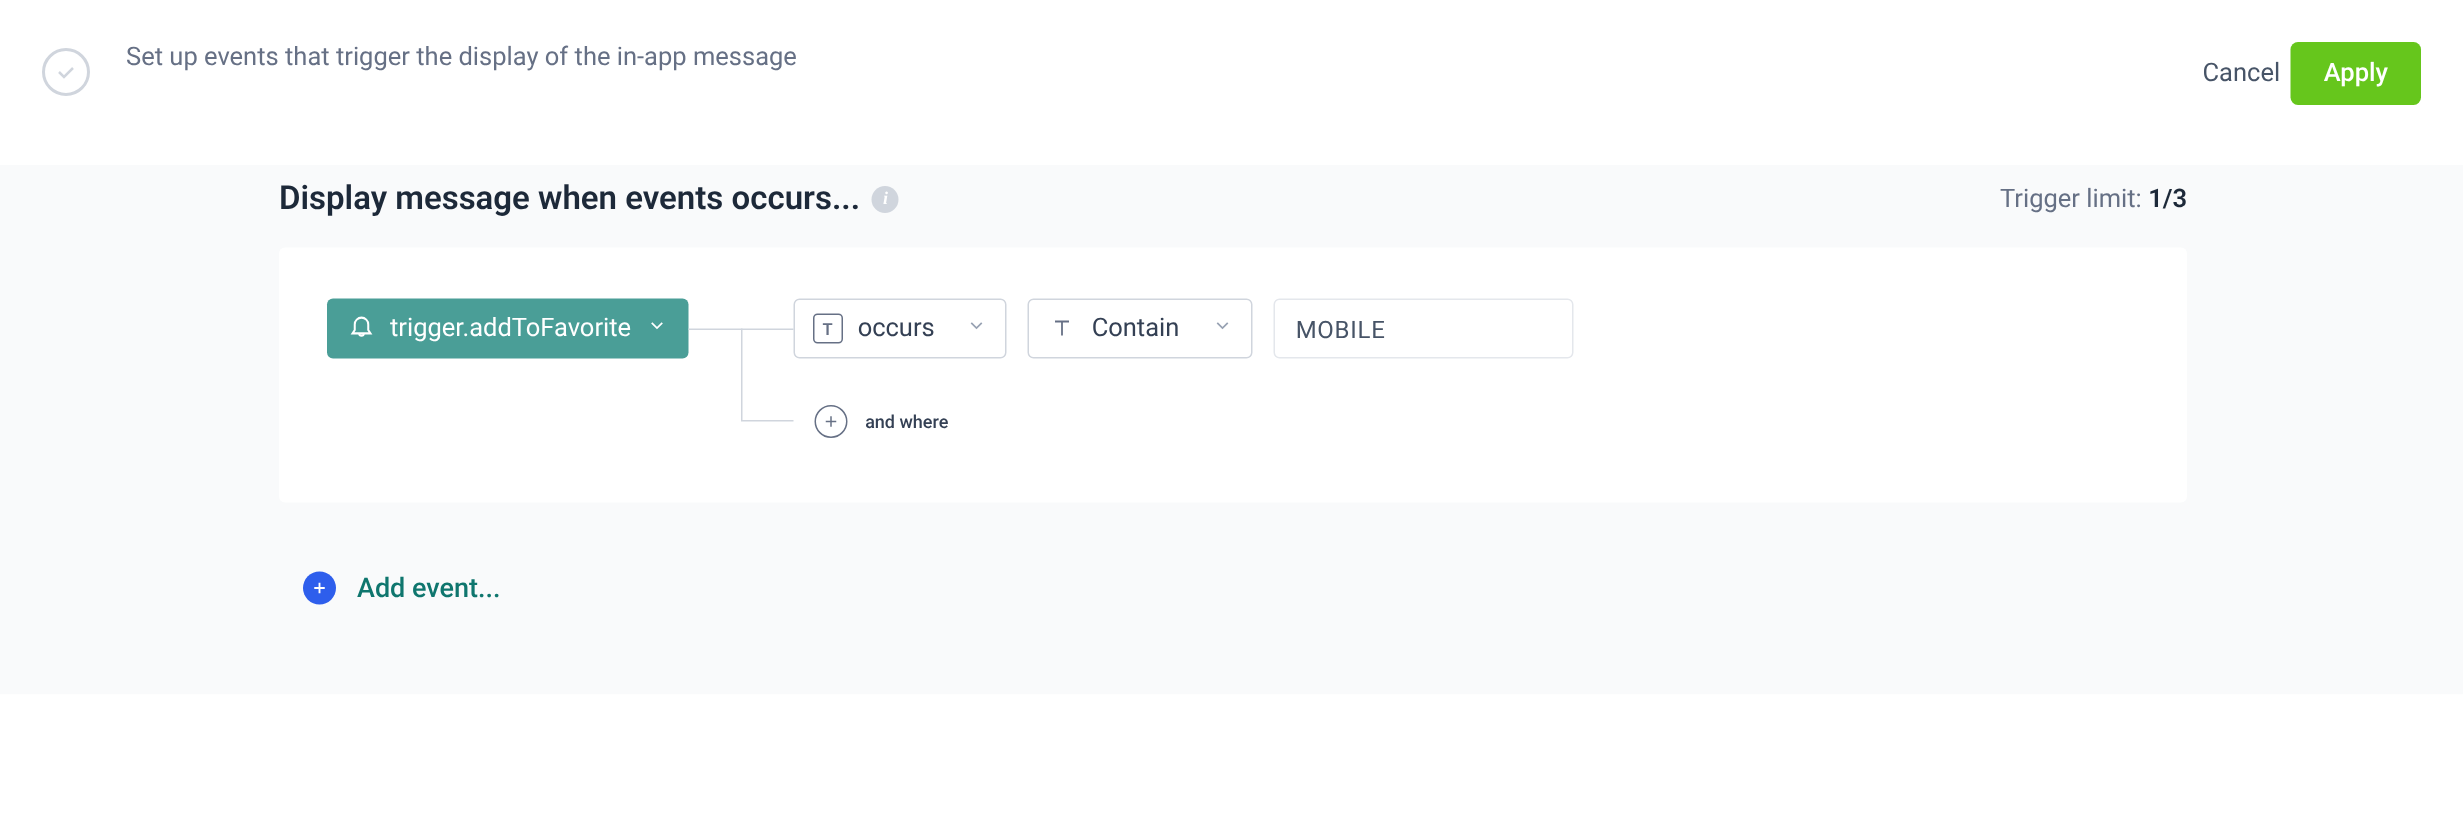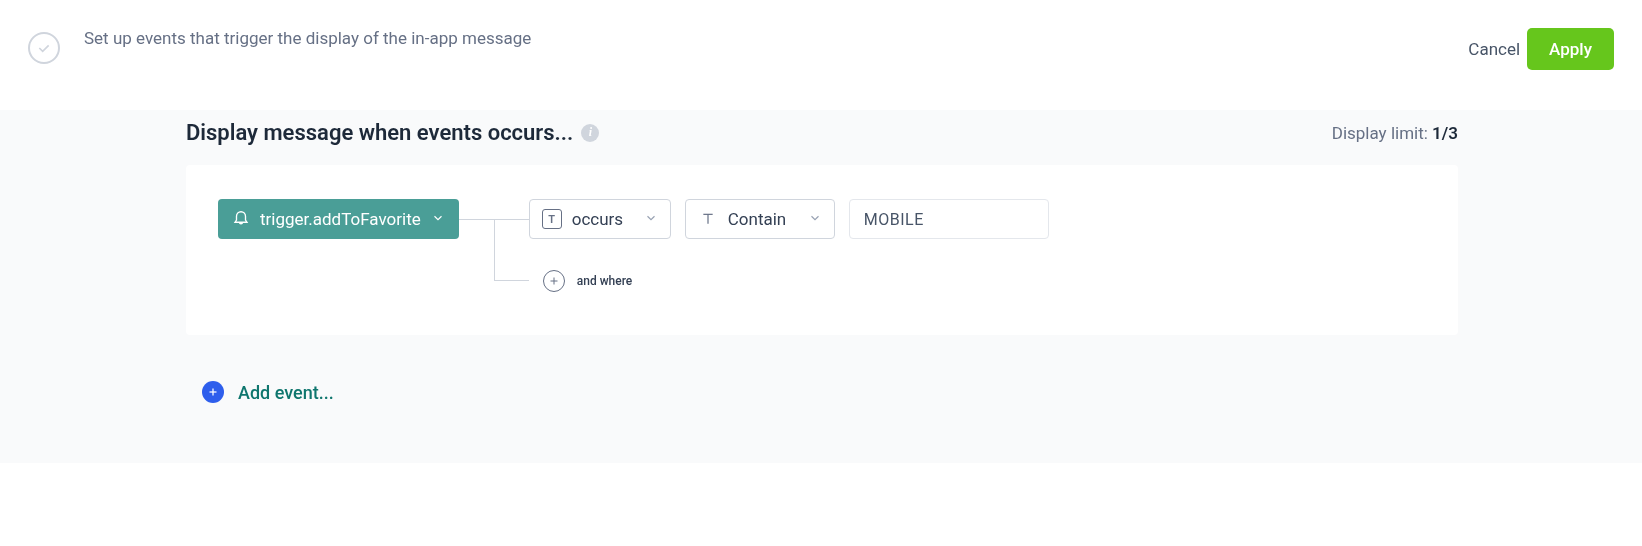--- a/index.html
+++ b/index.html
@@ -343,21 +343,21 @@
 </div>
 
 <div class="content">
   <div class="content-inner">
     <div class="section-header-row">
       <div class="section-title-wrap">
         <div class="section-title">Display message when events occurs...</div>
         <span class="info-icon">i</span>
       </div>
       <div class="events-limit">
-        <span>Display limit: </span><span class="strong">1</span><span class="strong">/3</span>
+        <span>Trigger limit: </span><span class="strong">1</span><span class="strong">/3</span>
       </div>
     </div>
 
     <div class="card">
       <div class="row-flex">
         <button class="event-pill">
           <span class="bell-icon">
             <svg viewBox="0 0 24 24">
                 <path d="M18 16v-5a6 6 0 10-12 0v5l-2 3h16l-2-3z"></path>
                 <path d="M10 19a2 2 0 004 0"></path>

